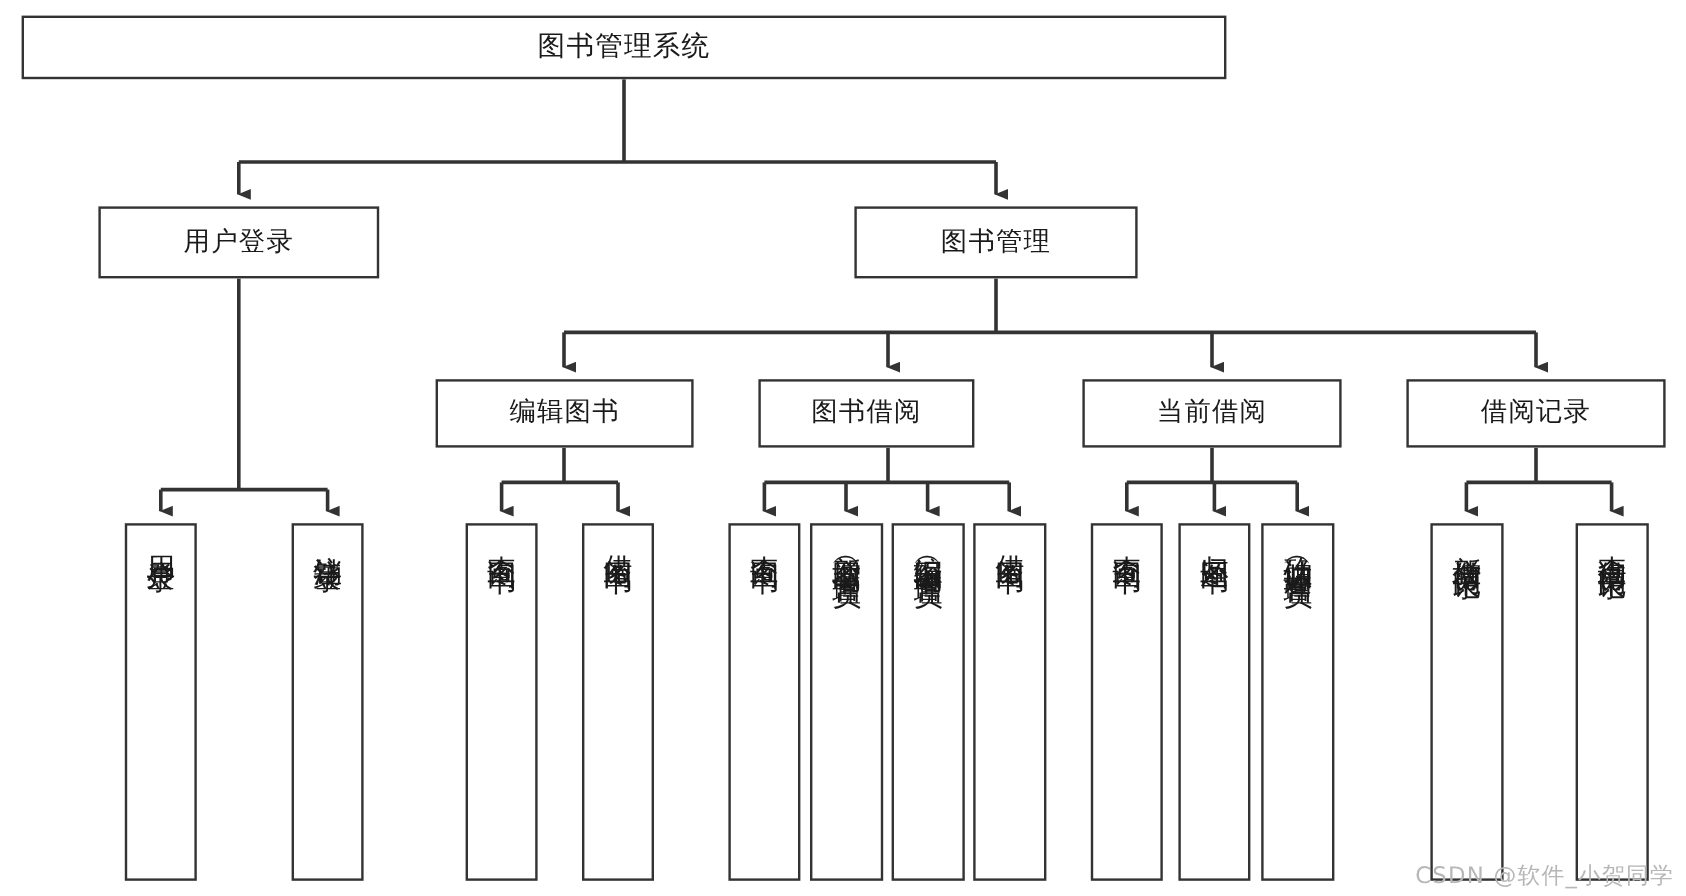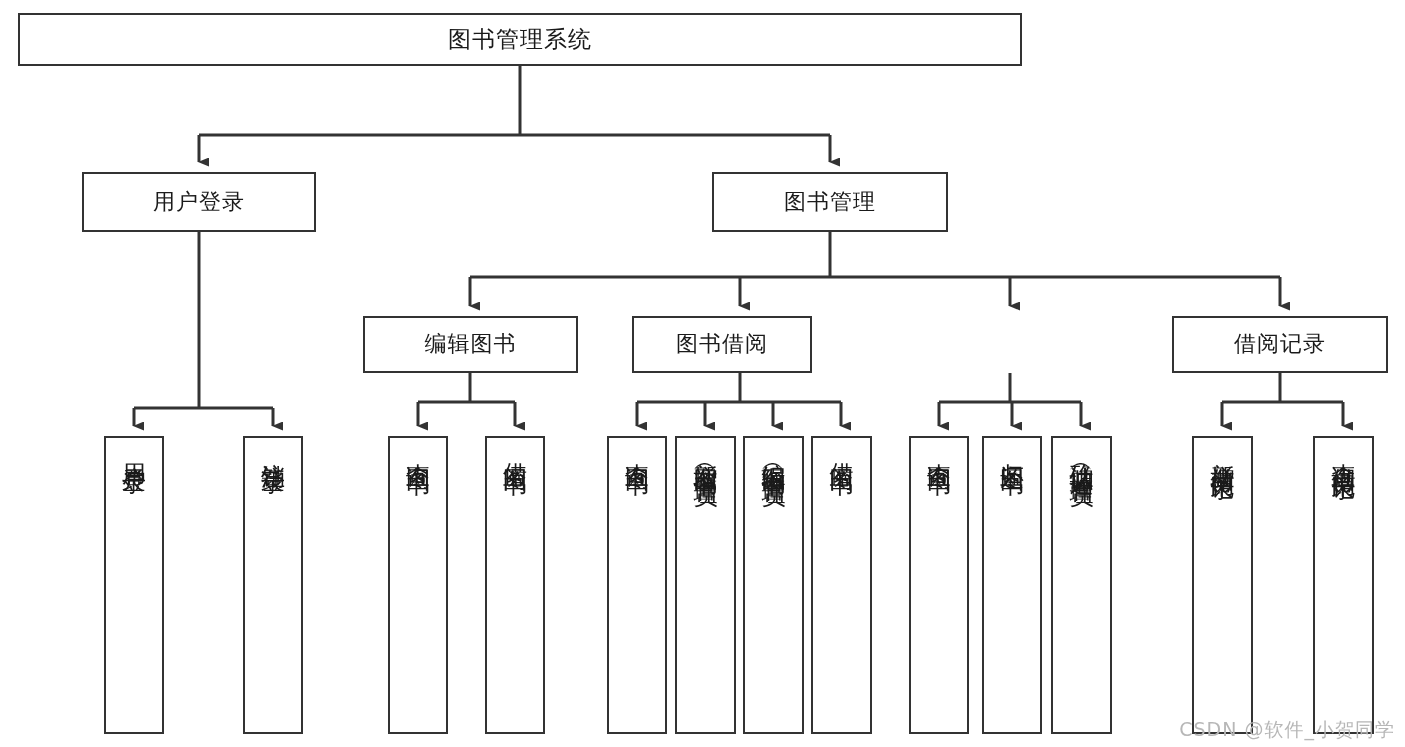--- a/index.html
+++ b/index.html
@@ -138,20 +138,23 @@
   <div class="node horizontal" style="left: 712px; top: 172px; width: 236px; height: 60px; border-color: rgb(51, 51, 51); background: rgb(255, 255, 255); color: rgb(26, 26, 26);">
     <span class="node-label">图书管理</span>
   </div>
 
   <div class="node horizontal" style="left: 363px; top: 316px; width: 215px; height: 57px; border-color: rgb(51, 51, 51); background: rgb(255, 255, 255); color: rgb(26, 26, 26);">
     <span class="node-label">编辑图书</span>
   </div>
   <div class="node horizontal" style="left: 632px; top: 316px; width: 180px; height: 57px; border-color: rgb(51, 51, 51); background: rgb(255, 255, 255); color: rgb(26, 26, 26);">
     <span class="node-label">图书借阅</span>
   </div>
+  <div class="node horizontal" style="left: 902px; top: 316px; width: 216px; height: 57px; border-color: rgb(51, 51, 51); background: rgb(255, 255, 255); color: rgb(26, 26, 26);">
+    <span class="node-label">当前借阅</span>
+  </div>
   <div class="node horizontal" style="left: 1172px; top: 316px; width: 216px; height: 57px; border-color: rgb(51, 51, 51); background: rgb(255, 255, 255); color: rgb(26, 26, 26);">
     <span class="node-label">借阅记录</span>
   </div>
 
   <div class="node vertical" style="left: 104px; top: 436px; width: 60px; height: 298px; border-color: rgb(51, 51, 51); background: rgb(255, 255, 255); color: rgb(26, 26, 26);">
     <span class="node-label">用户登录</span>
   </div>
   <div class="node vertical" style="left: 243px; top: 436px; width: 60px; height: 298px; border-color: rgb(51, 51, 51); background: rgb(255, 255, 255); color: rgb(26, 26, 26);">
     <span class="node-label">注销登录</span>
   </div>

